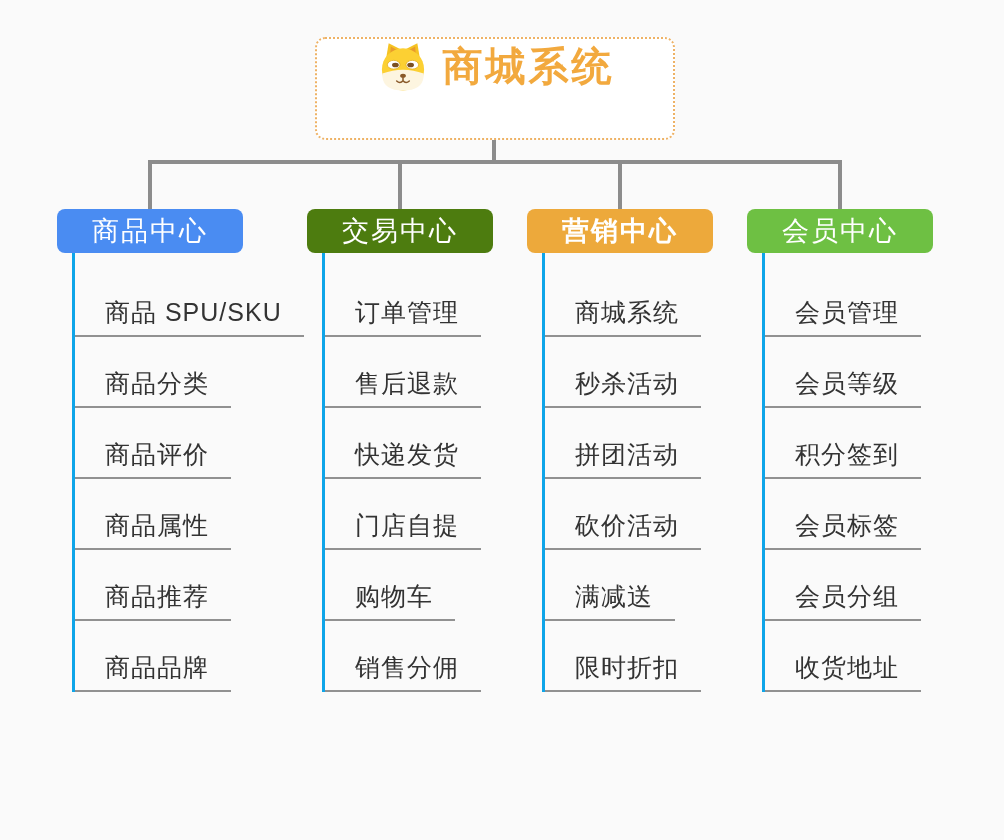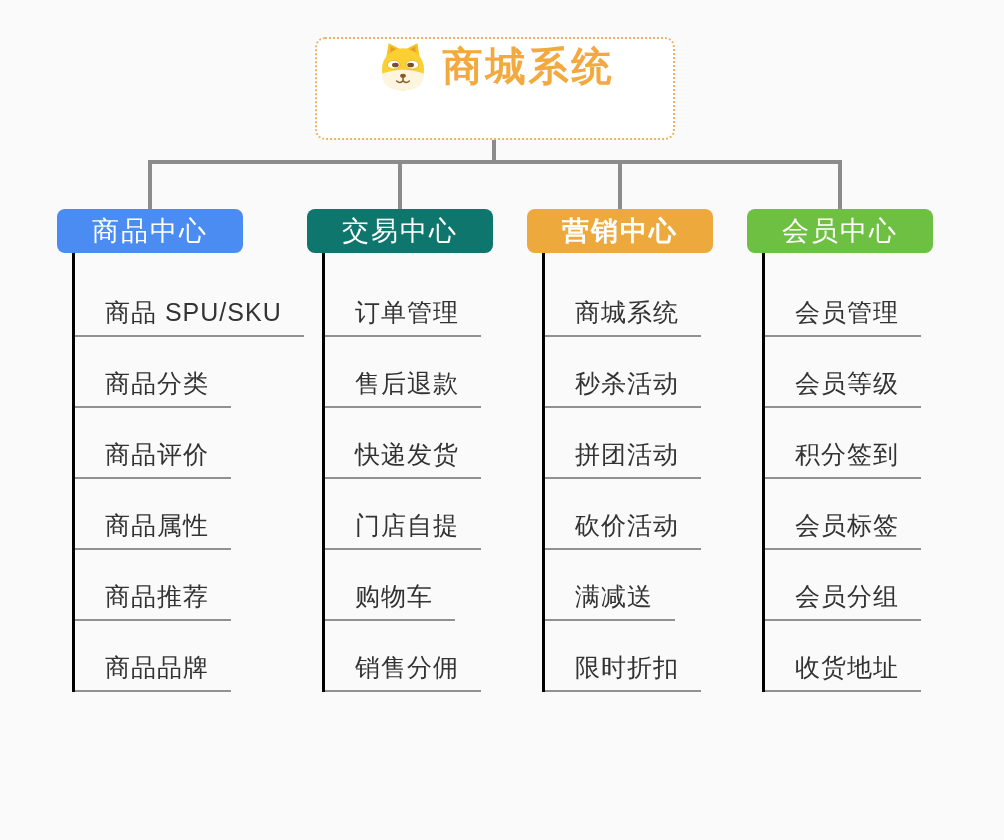--- a/index.html
+++ b/index.html
@@ -52,21 +52,21 @@
     display:flex; align-items:center; justify-content:center;
     color:#ffffff;
     font-size:27px;
     letter-spacing:2px;
     box-sizing:border-box;
   }
   .leaf-list {
     list-style:none;
     margin:0 0 0 15px;
     padding:0;
-    border-left:3px solid #000000;
+    border-left:3px solid #0ea5e9;
   }
   .leaf-list li {
     height:71px;
     display:flex;
     align-items:flex-end;
   }
   .leaf-list li:first-child { height:84px; }
   .leaf-label {
     display:inline-block;
     padding:0 22px 6px 30px;
@@ -125,21 +125,21 @@
       <li>
           <span class="leaf-label">商品推荐</span>
         </li>
       <li>
           <span class="leaf-label">商品品牌</span>
         </li>
     </ul>
   </div>
 
   <div class="column col-1">
-    <div class="branch-header" style="background-color: #0f766e;">交易中心</div>
+    <div class="branch-header" style="background-color: #4d7c0f;">交易中心</div>
     <ul class="leaf-list">
       <li>
           <span class="leaf-label">订单管理</span>
         </li>
       <li>
           <span class="leaf-label">售后退款</span>
         </li>
       <li>
           <span class="leaf-label">快递发货</span>
         </li>

